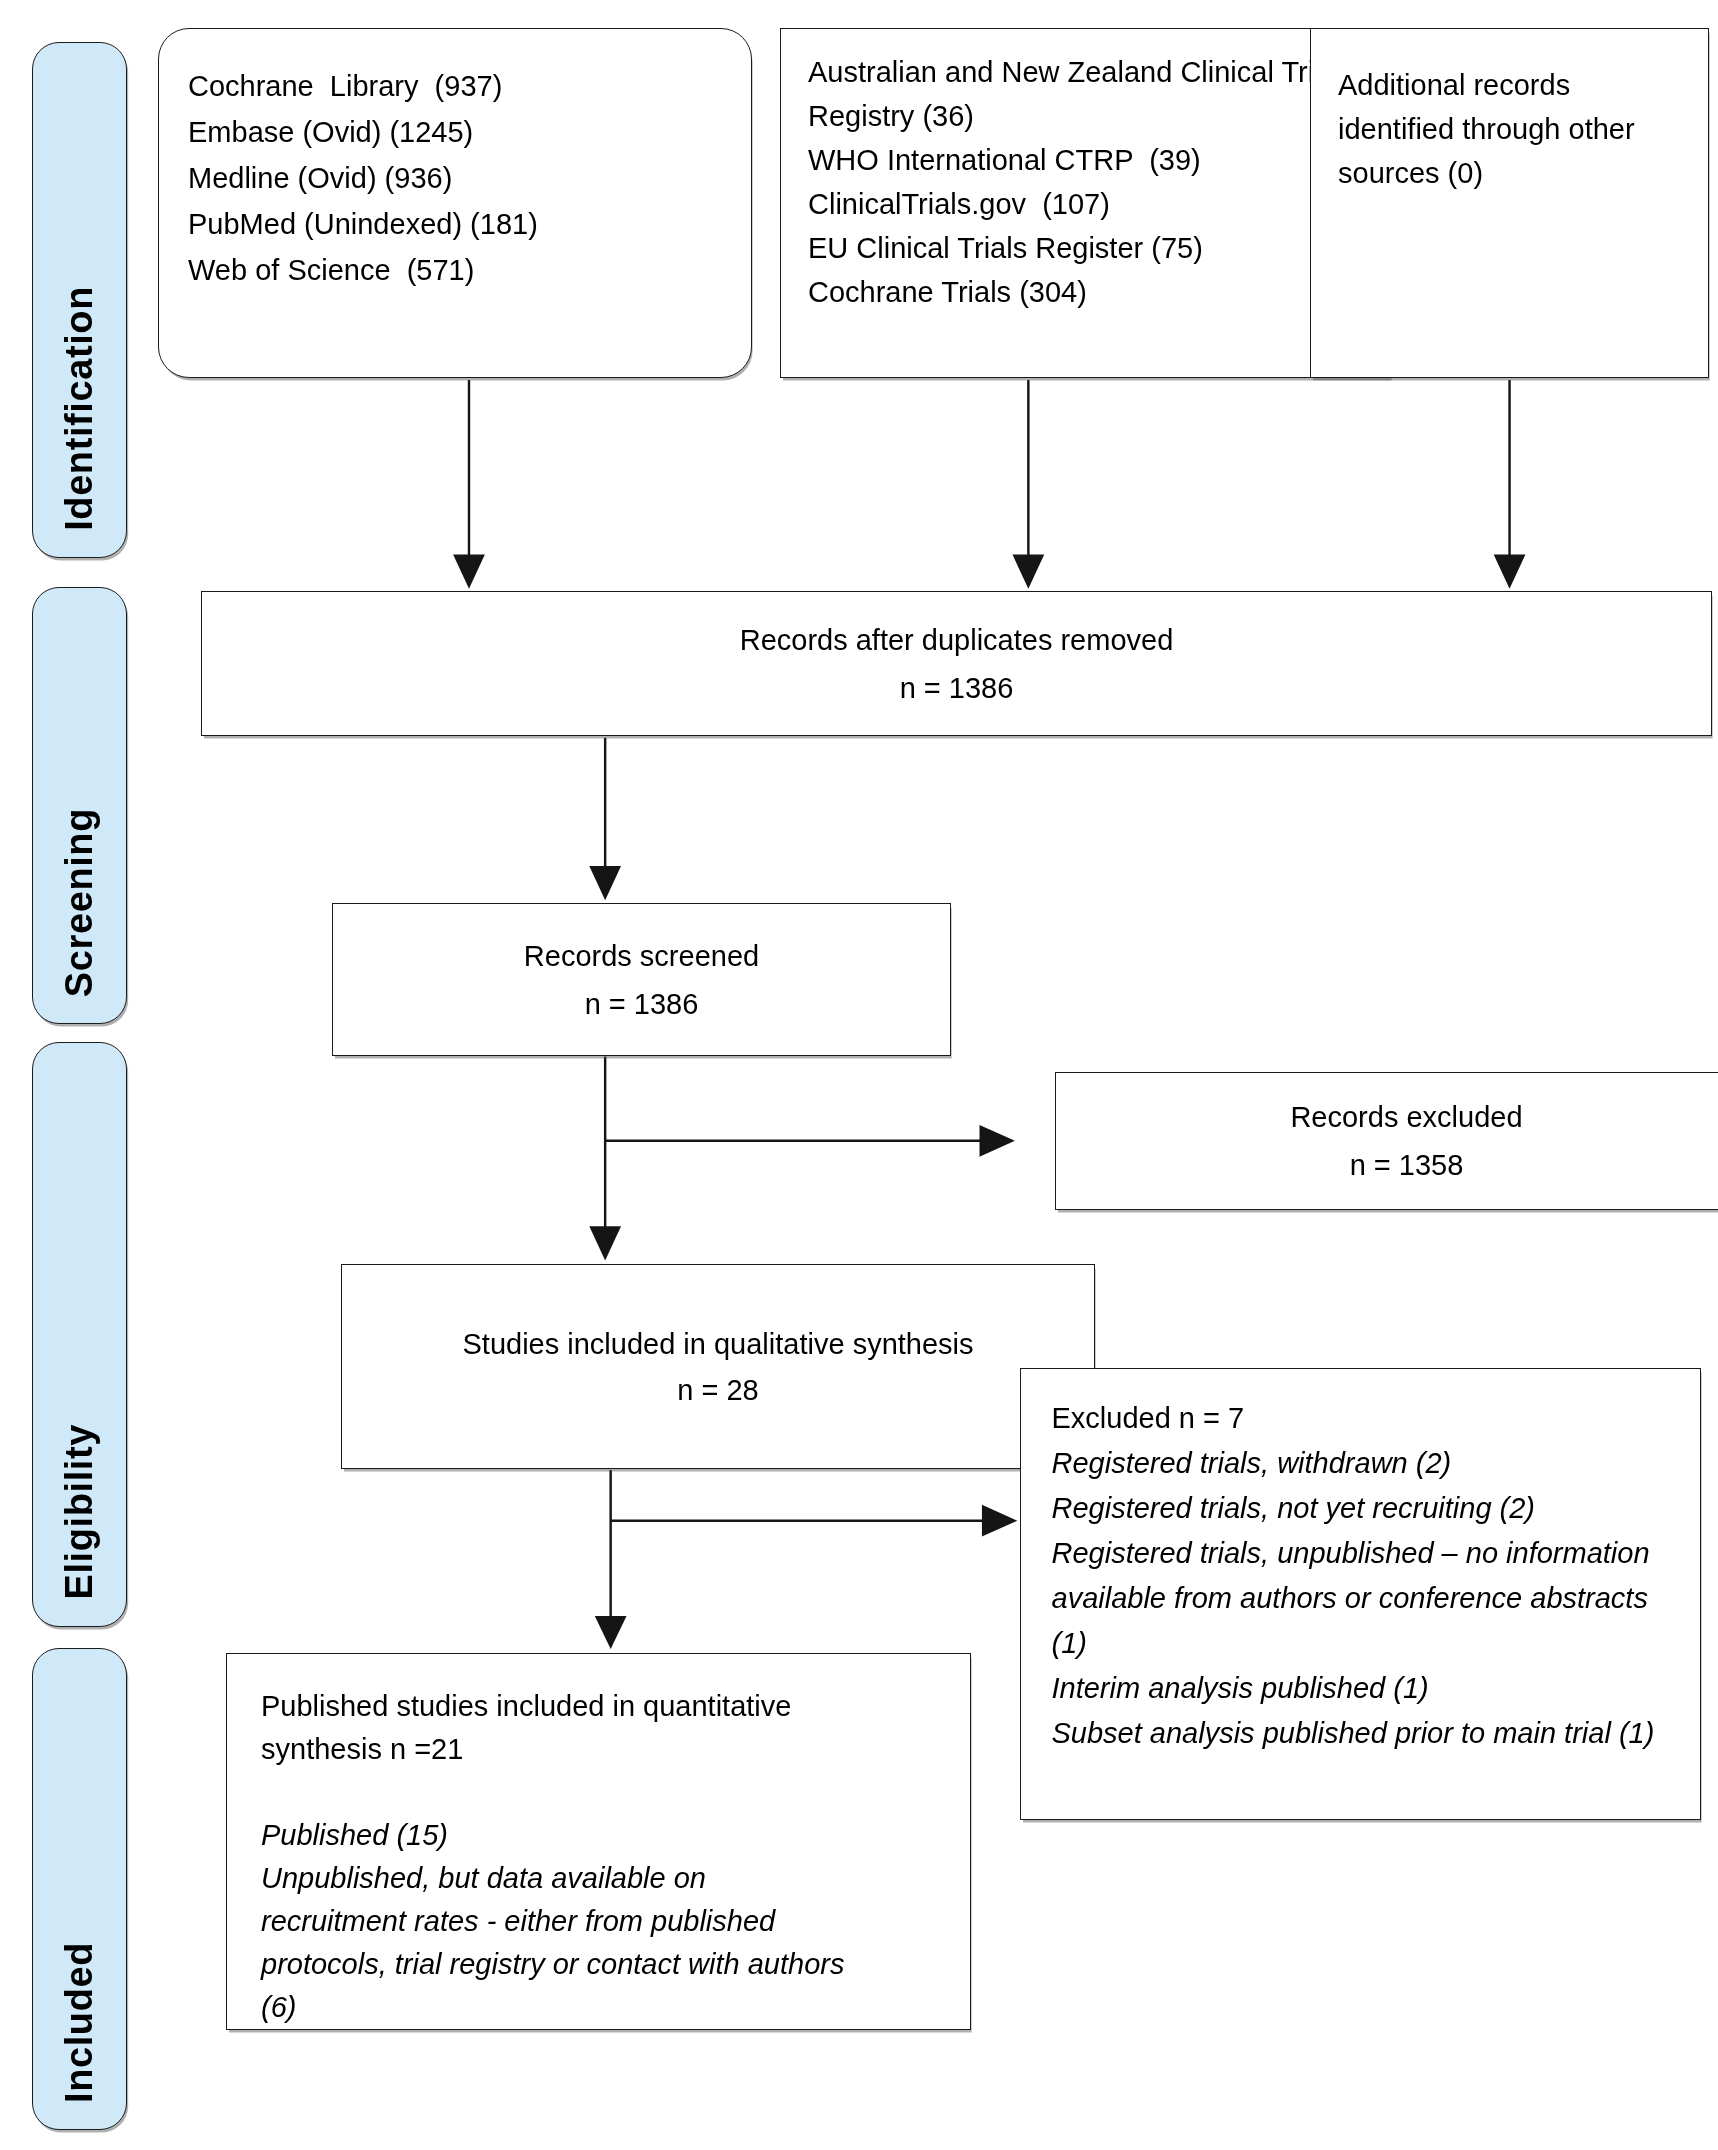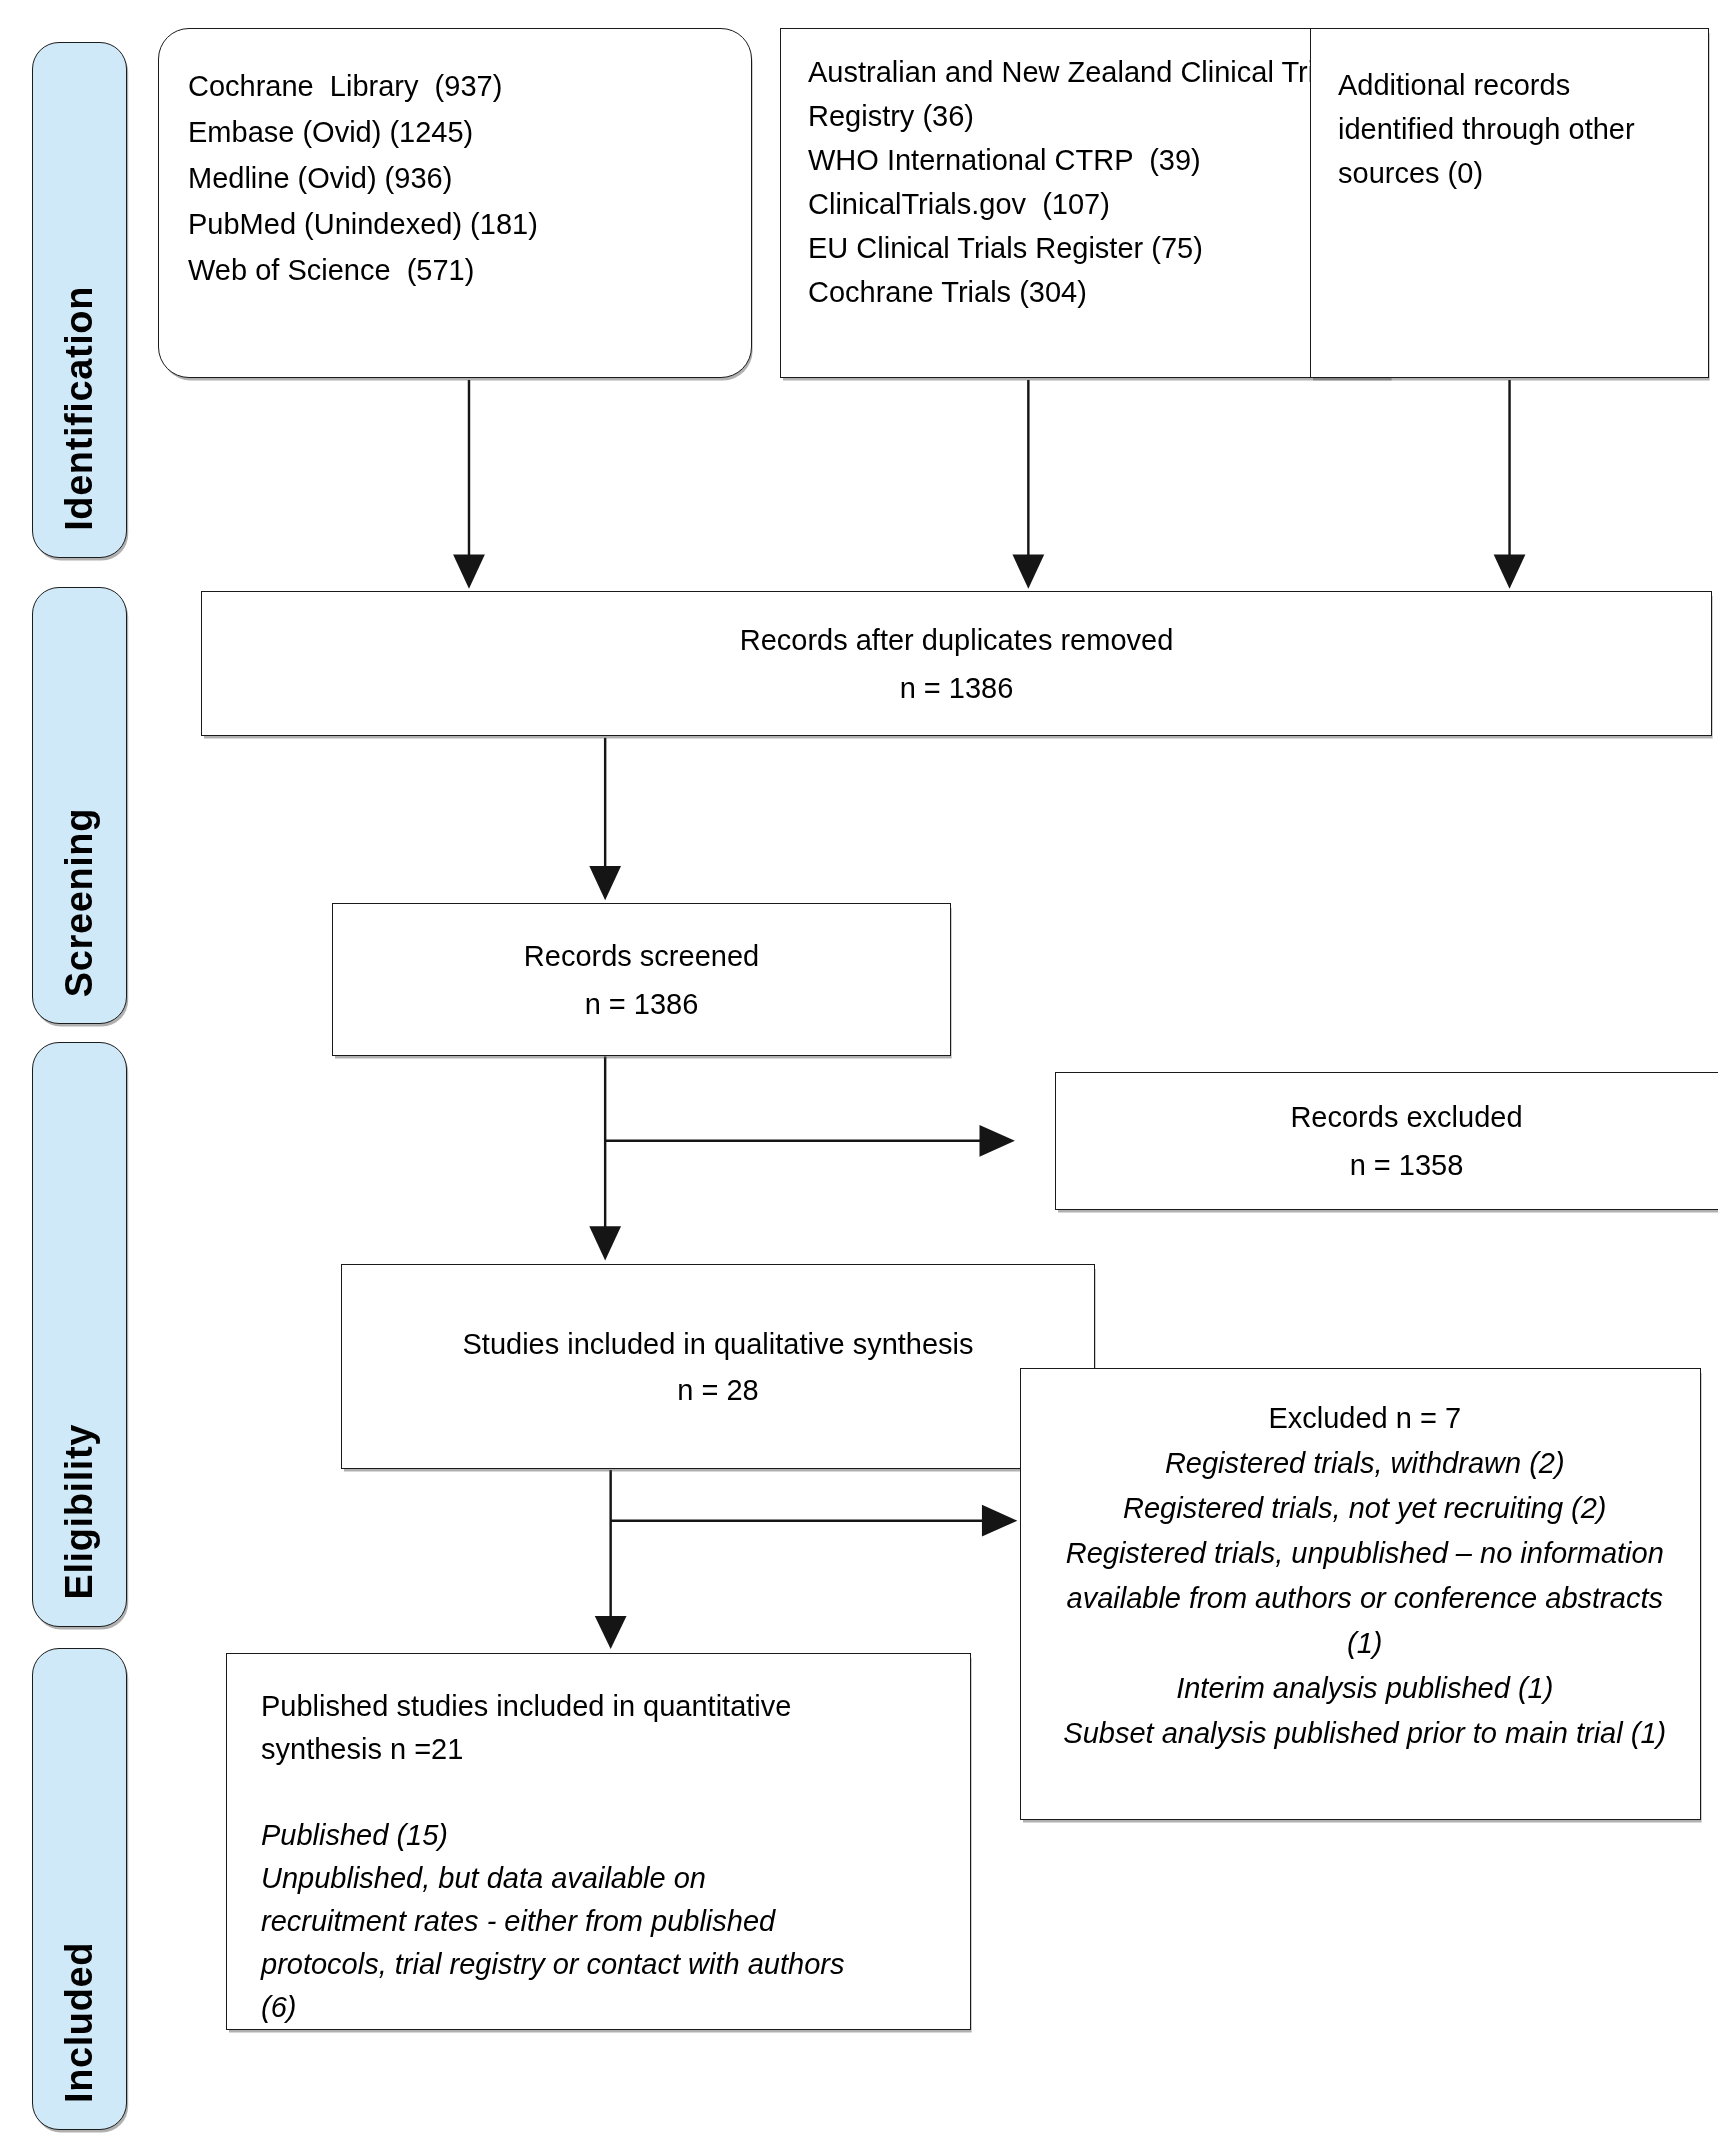--- a/index.html
+++ b/index.html
@@ -68,21 +68,21 @@
   }
   .italic { font-style: italic; }
   .spacer-line { height: 43px; }
   .box-databases   { left: 158px;  top: 27.5px;   width: 594px;  height: 350px; line-height: 46px; border-radius: 31px; }
   .box-registries  { left: 780px; top: 27.5px;   width: 611px;  height: 350px; line-height: 44px; padding: 21px 22px 0 27px; }
   .box-other       { left: 1310px; top: 27.5px;   width: 399px;  height: 350px; line-height: 44px; padding: 34px 34px 0 27px; }
   .box-dedup       { left: 165px;  top: 591px;  width: 1511px; height: 145px; line-height: 48px; }
   .box-screened    { left: 296px;  top: 903px; width: 619px; height: 153px; line-height: 48px; }
   .box-rec-excl    { left: 1019px; top: 1072px; width: 679px; height: 138px; line-height: 48px; padding-left: 24px; }
   .box-qual        { left: 305px;  top: 1264px; width: 754px; height: 205px; line-height: 46px; padding: 0 43px; box-sizing: border-box; }
-  .box-excl-stud   { left: 1020px; top: 1368px; width: 681px; height: 452px; line-height: 45px; padding: 27px 22px 0 30.5px; text-align: center; }
+  .box-excl-stud   { left: 1020px; top: 1368px; width: 681px; height: 452px; line-height: 45px; padding: 27px 22px 0 30.5px; }
   .box-quant       { left: 226px;  top: 1653px; width: 745px; height: 377px; line-height: 43px; padding: 30.5px 122px 0 34px; }
 </style>
 </head>
 <body>
 
 <div id="canvas">
 
   <svg id="arrows" viewBox="0 0 2815 3522" xmlns="http://www.w3.org/2000/svg">
     <g>
       <line x1="768" y1="622" x2="768" y2="910" stroke="#151515" stroke-width="4"></line>

